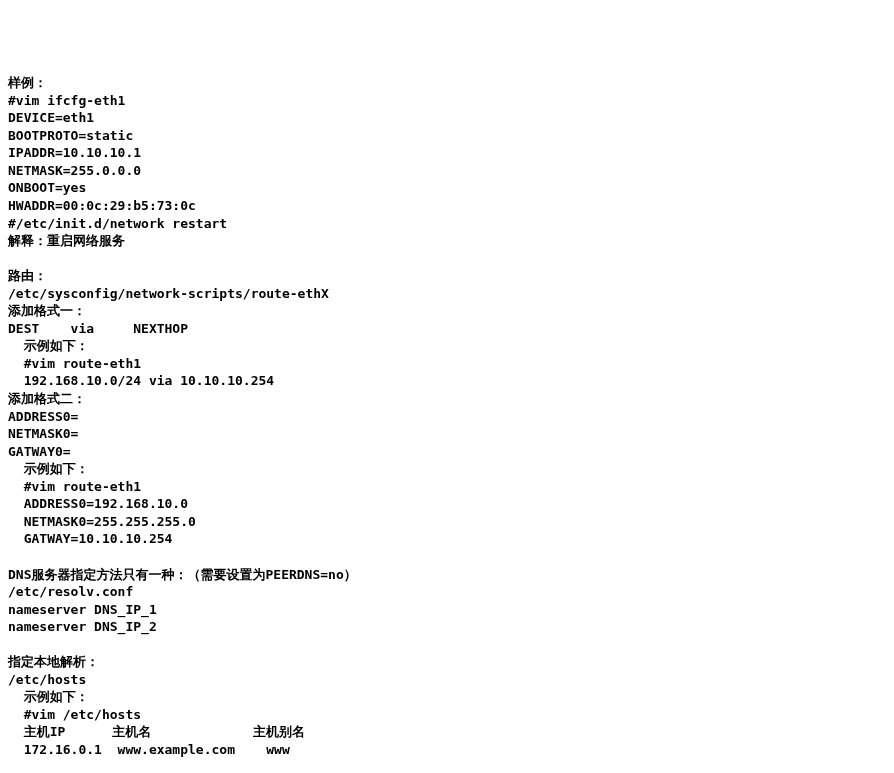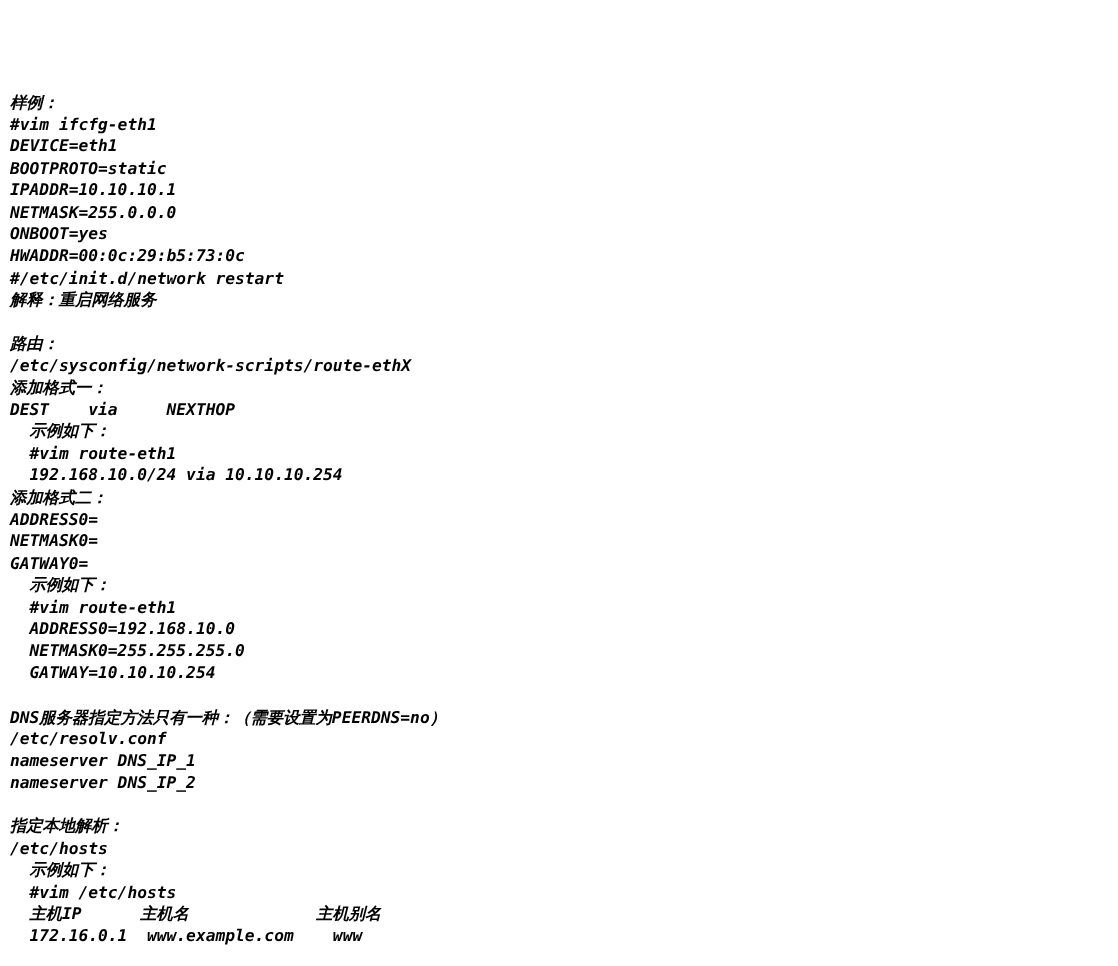--- a/index.html
+++ b/index.html
@@ -8,21 +8,20 @@
       line-height: 1.35;
       color: #000;
       background: #fff;
       margin: 0;
       padding: 4px 8px;
       white-space: pre;
       font-weight: bold;
     }
     .line {
       display: block;
-      font-style: italic;
     }
   </style>
 </head>
 <body>
 
 
 
 <div id="content"><span class="line">样例：</span><span class="line">#vim ifcfg-eth1</span><span class="line">DEVICE=eth1</span><span class="line">BOOTPROTO=static</span><span class="line">IPADDR=10.10.10.1</span><span class="line">NETMASK=255.0.0.0</span><span class="line">ONBOOT=yes</span><span class="line">HWADDR=00:0c:29:b5:73:0c</span><span class="line">#/etc/init.d/network restart</span><span class="line">解释：重启网络服务</span><span class="line">&nbsp;</span><span class="line">路由：</span><span class="line">/etc/sysconfig/network-scripts/route-ethX</span><span class="line">添加格式一：</span><span class="line">DEST    via     NEXTHOP</span><span class="line">  示例如下：</span><span class="line">  #vim route-eth1</span><span class="line">  192.168.10.0/24 via 10.10.10.254</span><span class="line">添加格式二：</span><span class="line">ADDRESS0=</span><span class="line">NETMASK0=</span><span class="line">GATWAY0=</span><span class="line">  示例如下：</span><span class="line">  #vim route-eth1</span><span class="line">  ADDRESS0=192.168.10.0</span><span class="line">  NETMASK0=255.255.255.0</span><span class="line">  GATWAY=10.10.10.254</span><span class="line">&nbsp;</span><span class="line">DNS服务器指定方法只有一种：（需要设置为PEERDNS=no）</span><span class="line">/etc/resolv.conf</span><span class="line">nameserver DNS_IP_1</span><span class="line">nameserver DNS_IP_2</span><span class="line">&nbsp;</span><span class="line">指定本地解析：</span><span class="line">/etc/hosts</span><span class="line">  示例如下：</span><span class="line">  #vim /etc/hosts</span><span class="line">  主机IP      主机名             主机别名</span><span class="line">  172.16.0.1  www.example.com    www</span><span class="line">&nbsp;</span></div>
 
 

